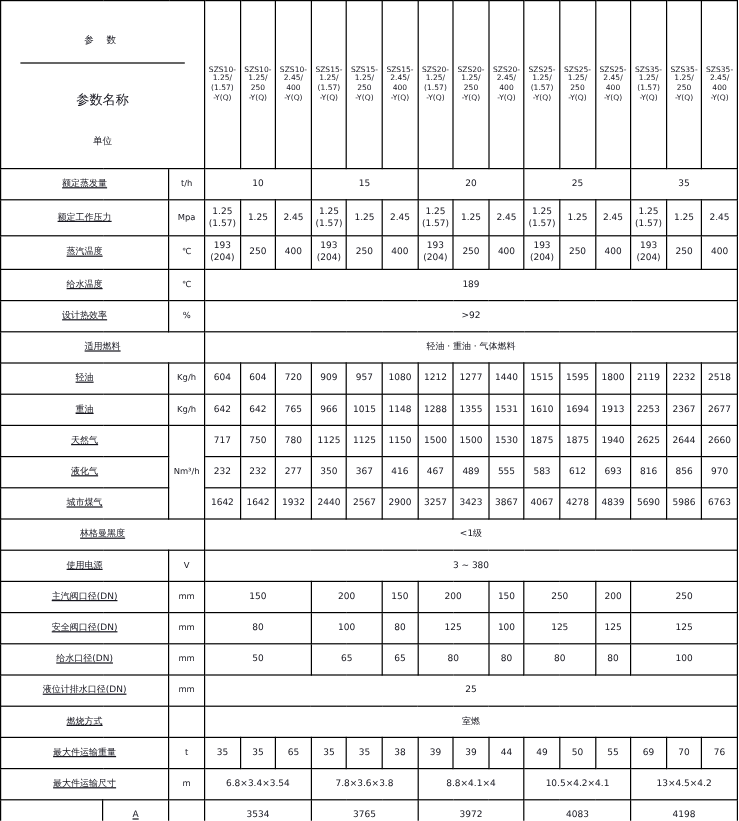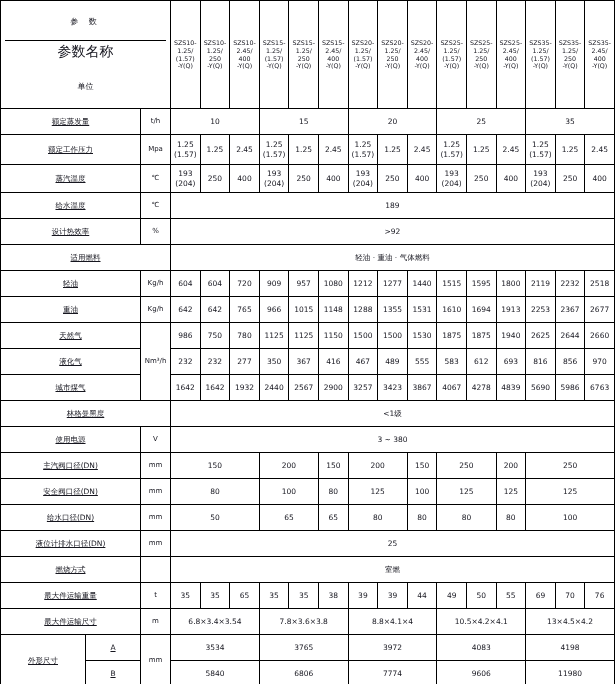--- a/index.html
+++ b/index.html
@@ -13,27 +13,27 @@
     border:1px solid #000;
     text-align:center;vertical-align:middle;
     font-size:7.5px;line-height:1.3;
     padding:0 1px;overflow:hidden;
     word-break:break-all;
   }
   thead tr{height:108px;}
   tbody tr{height:26px;}
   tbody tr.rh30{height:30px;}
   tbody tr.rh28{height:28px;}
-  td.corner{padding:4px;vertical-align:top;}
+  td.corner{padding:16px;vertical-align:top;}
   .corner-top{
     height:35px;border-bottom:1px solid #000;
     display:flex;align-items:center;justify-content:center;
     font-size:8px;letter-spacing:4px;
   }
-  .corner-mid{margin-top:1px;font-size:14px;}
+  .corner-mid{margin-top:24px;font-size:11px;}
   .corner-unit{margin-top:22px;font-size:8px;}
   td.model{font-size:6.3px;line-height:1.25;}
   td.rowlabel{font-size:7.5px;text-decoration:underline;}
   td.unitcell{font-size:7px;}
   td.valcell{font-size:7.5px;}
 </style>
 </head>
 <body>
 
 <table>
@@ -163,21 +163,21 @@
         <td class="valcell" colspan="1">1610</td>
         <td class="valcell" colspan="1">1694</td>
         <td class="valcell" colspan="1">1913</td>
         <td class="valcell" colspan="1">2253</td>
         <td class="valcell" colspan="1">2367</td>
         <td class="valcell" colspan="1">2677</td>
       </tr>
       <tr>
         <td class="rowlabel" colspan="2">天然气</td>
         <td class="unitcell" rowspan="3">Nm³/h</td>
-        <td class="valcell" colspan="1">986</td>
+        <td class="valcell" colspan="1">717</td>
         <td class="valcell" colspan="1">750</td>
         <td class="valcell" colspan="1">780</td>
         <td class="valcell" colspan="1">1125</td>
         <td class="valcell" colspan="1">1125</td>
         <td class="valcell" colspan="1">1150</td>
         <td class="valcell" colspan="1">1500</td>
         <td class="valcell" colspan="1">1500</td>
         <td class="valcell" colspan="1">1530</td>
         <td class="valcell" colspan="1">1875</td>
         <td class="valcell" colspan="1">1875</td>

